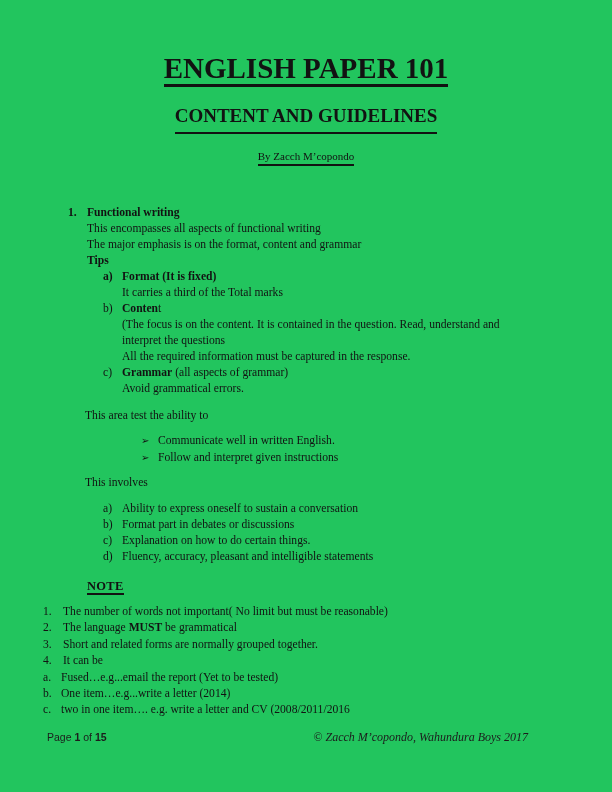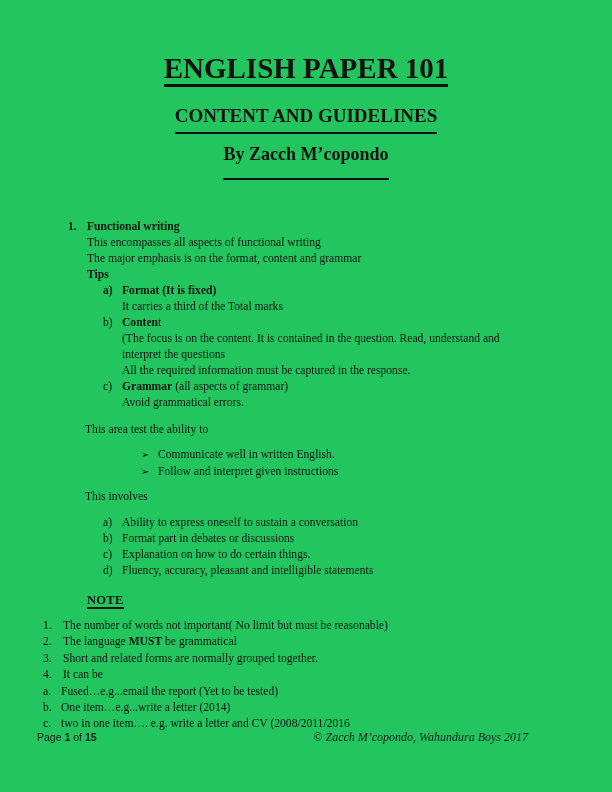--- a/index.html
+++ b/index.html
@@ -20,22 +20,22 @@
     display:inline-block;
   }
   .subtitle-wrap { margin-top:19px; text-align:center; }
   .subtitle {
     font-size:19px; font-weight:bold; line-height:19px;
     border-bottom:2px solid #121212; padding-bottom:7px;
     display:inline-block;
   }
   .byline-wrap { margin-top:12px; text-align:center; }
   .byline {
-    font-size:18px; font-weight:bold; line-height:14px;
-    border-bottom:2px solid #121212; padding-bottom:17px;
+    font-size:11px; font-weight:normal; line-height:14px;
+    border-bottom:2px solid #121212; padding-bottom:1px;
     display:inline-block;
   }
   
   .body-text { font-size:11.6px; }
   .sec1 { margin-top:39px; }
   .sec1 .row { line-height:16px; height:16px; }
   .row-h1 { margin-left:68px; font-weight:bold; }
   .row-h1 .marker { display:inline-block; width:19px; }
   .row-para { margin-left:87px; }
   .row-abc { margin-left:103px; }
@@ -60,21 +60,21 @@
     display:inline-block; letter-spacing:0.3px;
   }
   .note-list { margin-top:9px; }
   .note-list .row { line-height:16.4px; height:16.4px;margin-left:43px; }
   .note-num { margin-left:114px; }
   .note-num .marker { display:inline-block; width:20px; }
   .note-sub { margin-left:150px; }
   .note-sub .marker { display:inline-block; width:18px; }
   
   .footer {
-    position:absolute; top:730px; left:37px; right:84px;
+    position:absolute; top:730px; left:47px; right:84px;
     display:flex; justify-content:space-between; align-items:baseline;
   }
   .footer-left {
     font-family:"Liberation Sans","DejaVu Sans",sans-serif;
     font-size:10.5px; color:#1c1c1c;
   }
   .footer-left .b { font-weight:bold; }
   .footer-right {
     font-size:12px; font-style:italic; color:#1c1c1c;
   }

